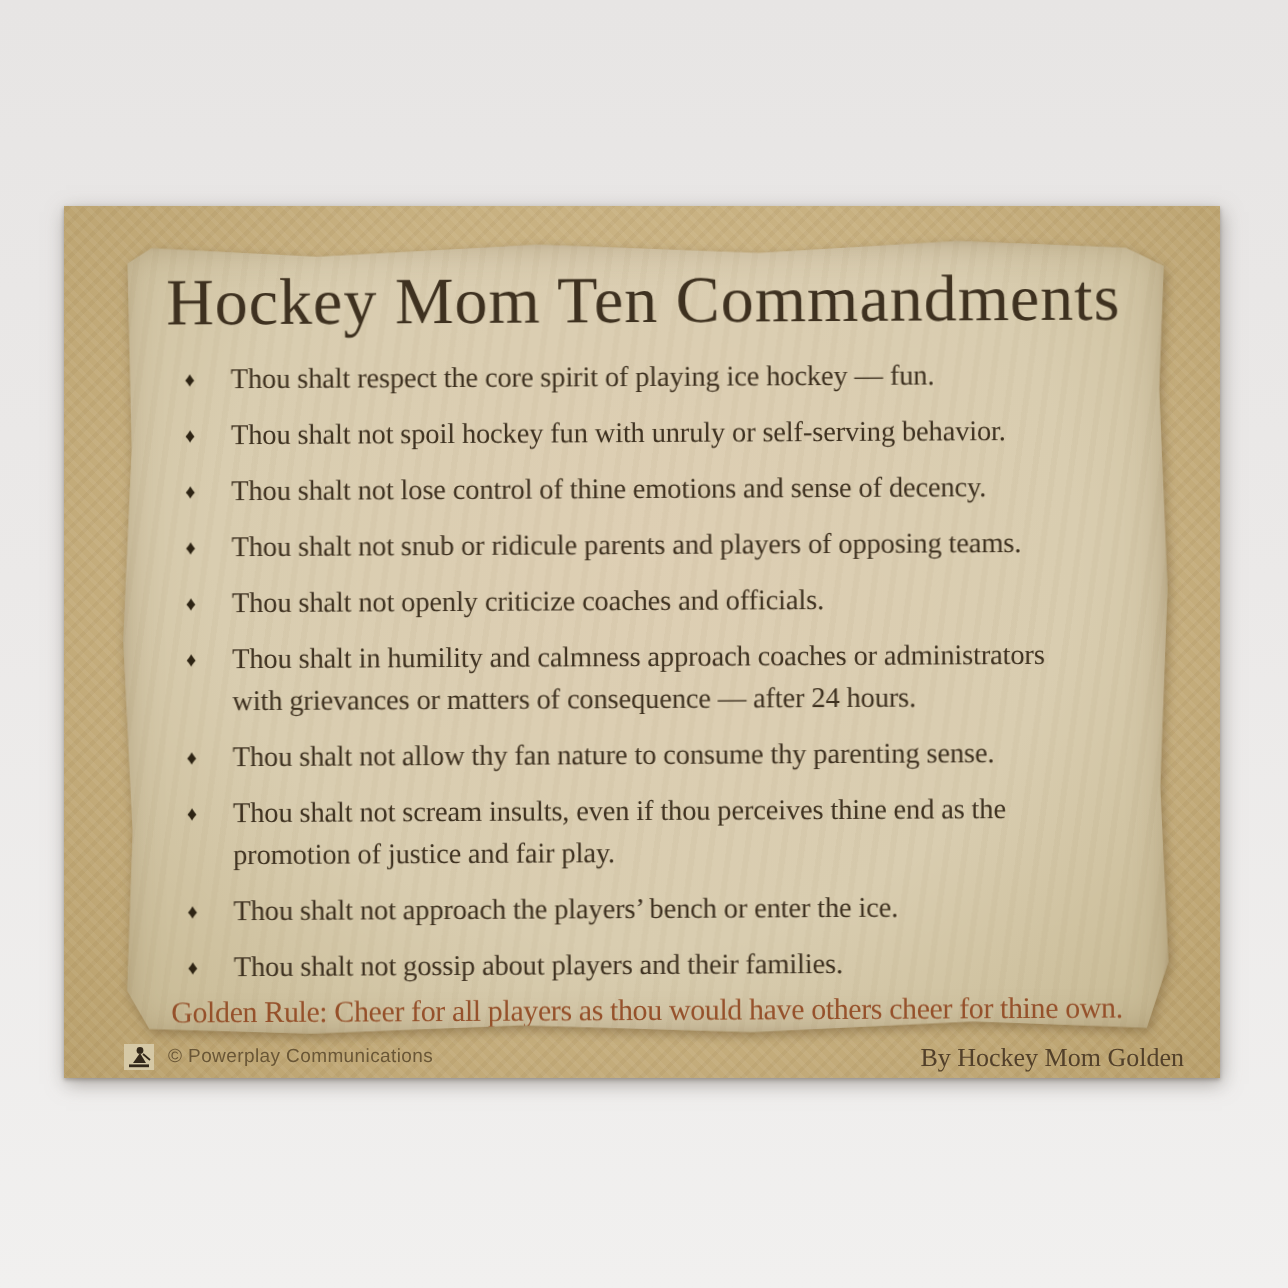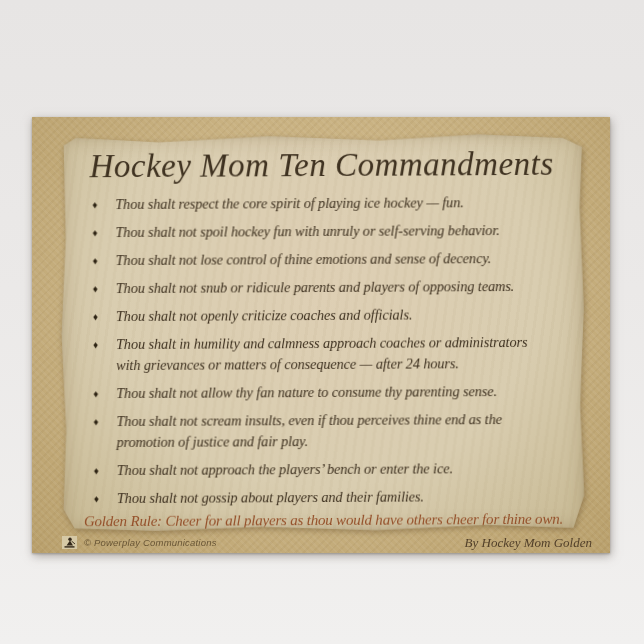--- a/index.html
+++ b/index.html
@@ -9,27 +9,26 @@
     --ink:#3e3120; --golden-rule-red:#95502a; --footer-text:#695636;
   }
   *{margin:0;padding:0;box-sizing:border-box;}
   html,body{width:644px;height:644px;overflow:hidden;}
   body{
     font-family:"Liberation Serif", serif;
     background:linear-gradient(180deg, var(--background-top) 0%, #ebe9e8 45%, var(--background-bottom) 100%);
     position:relative;
   }
   .poster{
-    position:absolute; left:32px; top:117px; width:578px; height:436px;
+    position:absolute; left:32px; top:103px; width:578px; height:436px;
     background:
       repeating-linear-gradient(45deg, rgba(255,255,255,.05) 0 2px, rgba(0,0,0,0) 2px 5px),
       repeating-linear-gradient(-45deg, rgba(96,66,22,.05) 0 2px, rgba(0,0,0,0) 2px 6px),
       radial-gradient(ellipse at 50% 42%, #d2bb8d 0%, var(--board-tan) 55%, var(--board-tan-dark) 100%);
     box-shadow: 1px 3px 9px rgba(116,110,102,.55), 0 1px 2px rgba(100,95,88,.45);
-    font-style: italic;
   }
   .parchment-wrap{
     position:absolute; left:28px; top:17px; width:525px; height:398px;
     filter: drop-shadow(1px 2px 3px rgba(96,72,36,.45));
     transform: rotate(-0.3deg);
   }
   .parchment{
     width:100%; height:100%;
     background:
       repeating-linear-gradient(98deg, rgba(120,95,50,.04) 0 3px, rgba(0,0,0,0) 3px 9px),

